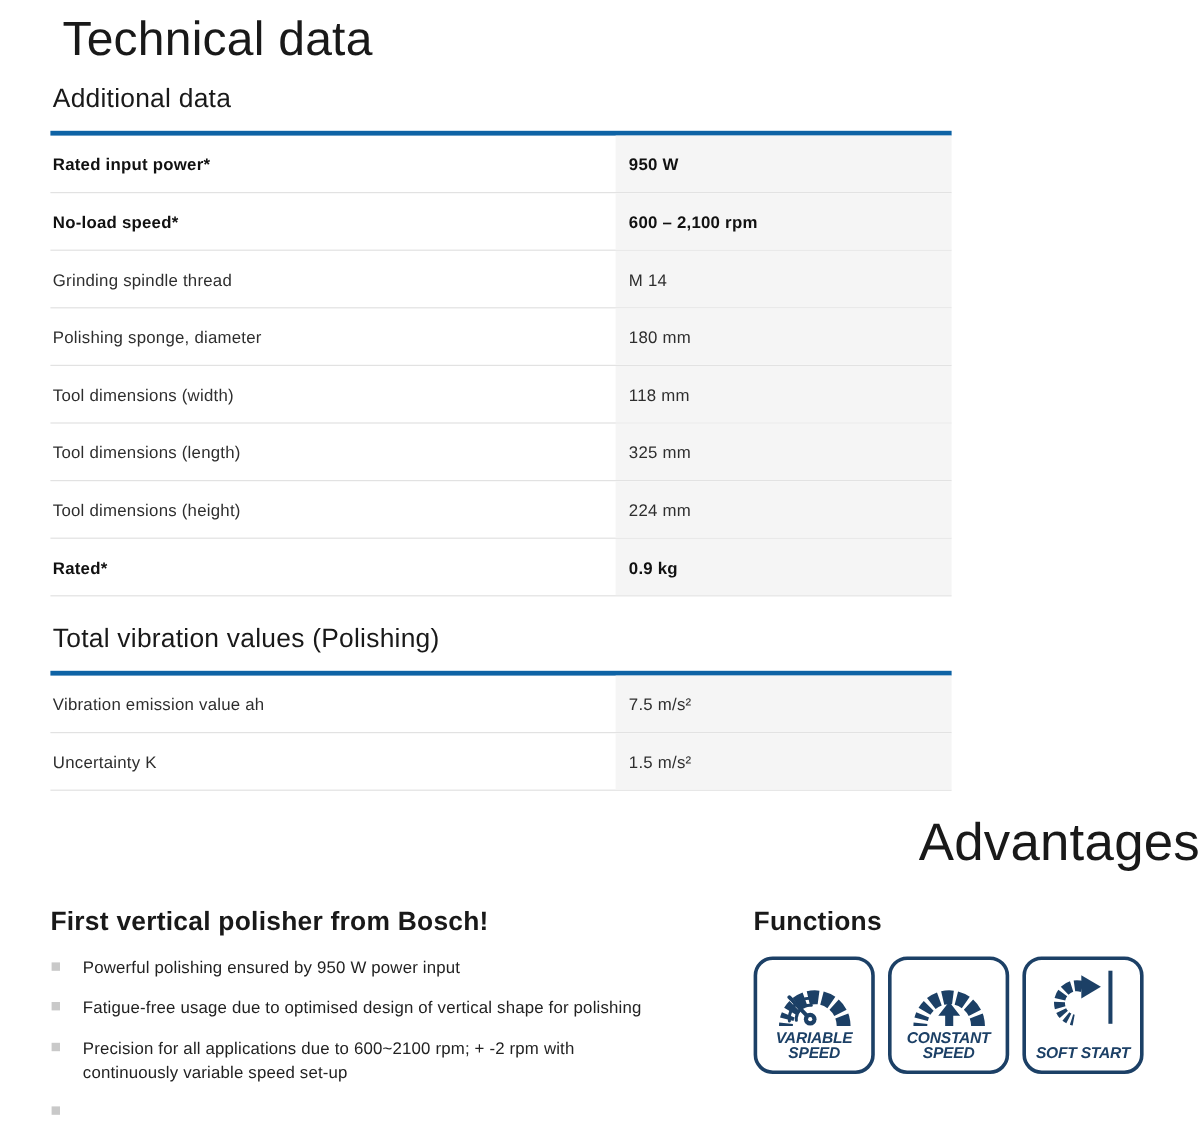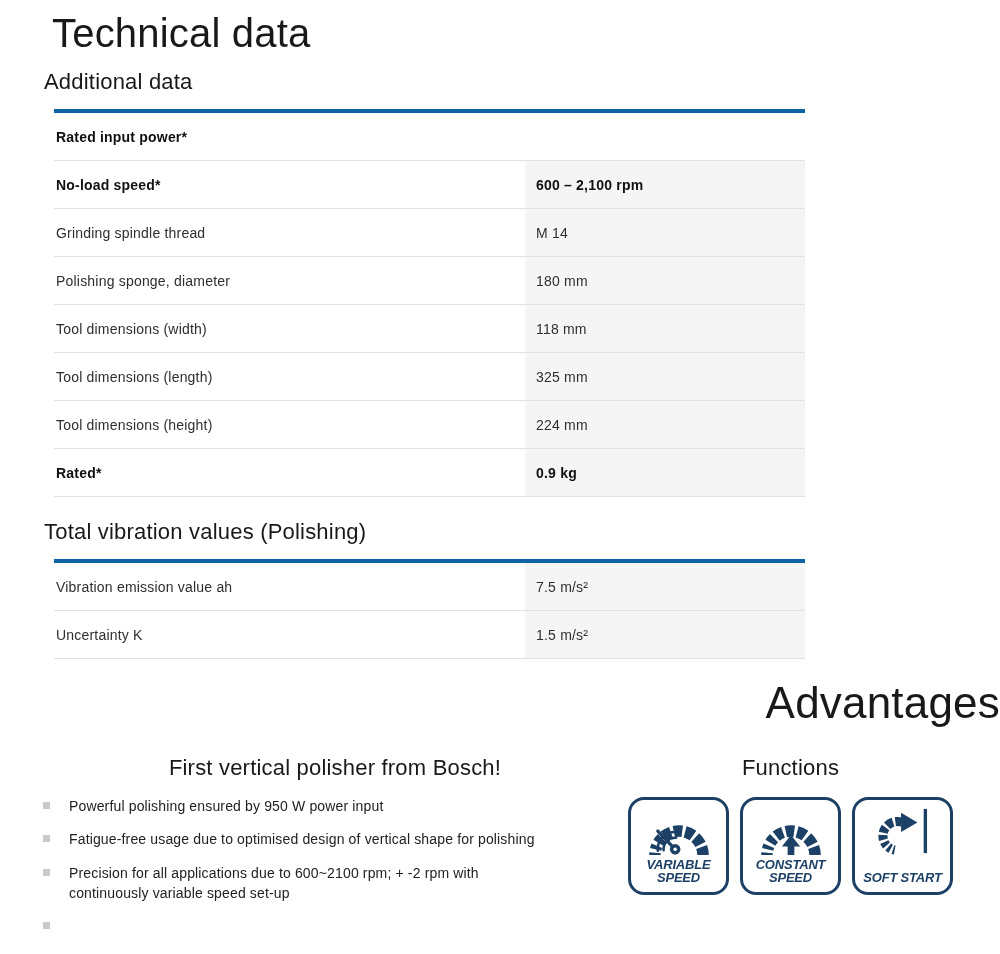--- a/index.html
+++ b/index.html
@@ -13,31 +13,31 @@
   }
   *{margin:0;padding:0;box-sizing:border-box;}
   html,body{background:#fff;}
   body{font-family:"Liberation Sans",sans-serif;color:var(--body-text);}
   .page{width:1000px;height:954px;padding:2px 0 0 42px;background:#fff;overflow:hidden;}
 
   .main-title{margin:8px 0 0 10px;font-size:40px;font-weight:400;line-height:1.15;color:var(--heading-text);letter-spacing:.2px;}
   .section-heading{margin:13px 0 14px 2px;font-size:22px;font-weight:400;color:var(--heading-text);letter-spacing:.2px;}
   .section-heading.vib{margin-top:22px;}
 
-  .spec-table{width:751px;border-top:4px solid var(--accent-line);margin-left:12px;}
+  .spec-table{width:751px;border-top:4px solid var(--accent-line);}
   .spec-row{height:48px;display:flex;align-items:stretch;border-bottom:1px solid var(--row-divider);}
   .spec-label{flex:0 0 471px;display:flex;align-items:center;font-size:14px;letter-spacing:.2px;color:var(--body-text);padding-left:2px;}
   .spec-value{flex:1;display:flex;align-items:center;background:var(--value-column-bg);padding-left:11px;font-size:14px;letter-spacing:.2px;color:var(--body-text);}
   .spec-row.bold .spec-label,.spec-row.bold .spec-value{font-weight:700;color:#111;}
 
   .advantages-title{margin:18px 0 0 0;font-size:44px;font-weight:400;line-height:1.18;color:var(--heading-text);letter-spacing:.2px;text-align:right;}
 
   .columns{display:flex;margin-top:26px;}
   .col-left{width:586px;}
-  .col-heading{font-size:22px;font-weight:400;color:var(--heading-text);letter-spacing:.2px;text-align:center;}
+  .col-heading{font-size:22px;font-weight:700;color:var(--heading-text);letter-spacing:.2px;}
   .bullet-list{list-style:none;margin-top:15px;}
   .bullet-item{display:flex;margin-bottom:13px;}
   .bullet-marker{flex:none;width:7px;height:7px;background:var(--bullet-marker);margin:6px 19px 0 1px;}
   .bullet-text{font-size:14px;line-height:1.45;color:#222;letter-spacing:.15px;white-space:pre-line;max-width:520px;}
 
   .badges{display:flex;gap:11px;margin-top:16px;}
   .badge{width:101px;height:98px;border:3.5px solid var(--icon-navy);border-radius:16px;background:#fff;
          display:flex;flex-direction:column;align-items:center;justify-content:space-between;
          padding:7px 2px 7px;color:var(--icon-navy);}
   .badge-icon{display:block;width:72px;height:50px;}
@@ -49,20 +49,21 @@
 <body>
 
 <div class="page">
 
   <h1 class="main-title">Technical data</h1>
 
   <h2 class="section-heading">Additional data</h2>
   <div class="spec-table">
     <div class="spec-row bold">
       <div class="spec-label">Rated input power*</div>
+      <div class="spec-value">950 W</div>
     </div>
     <div class="spec-row bold">
       <div class="spec-label">No-load speed*</div>
       <div class="spec-value">600 – 2,100 rpm</div>
     </div>
     <div class="spec-row">
       <div class="spec-label">Grinding spindle thread</div>
       <div class="spec-value">M 14</div>
     </div>
     <div class="spec-row">

